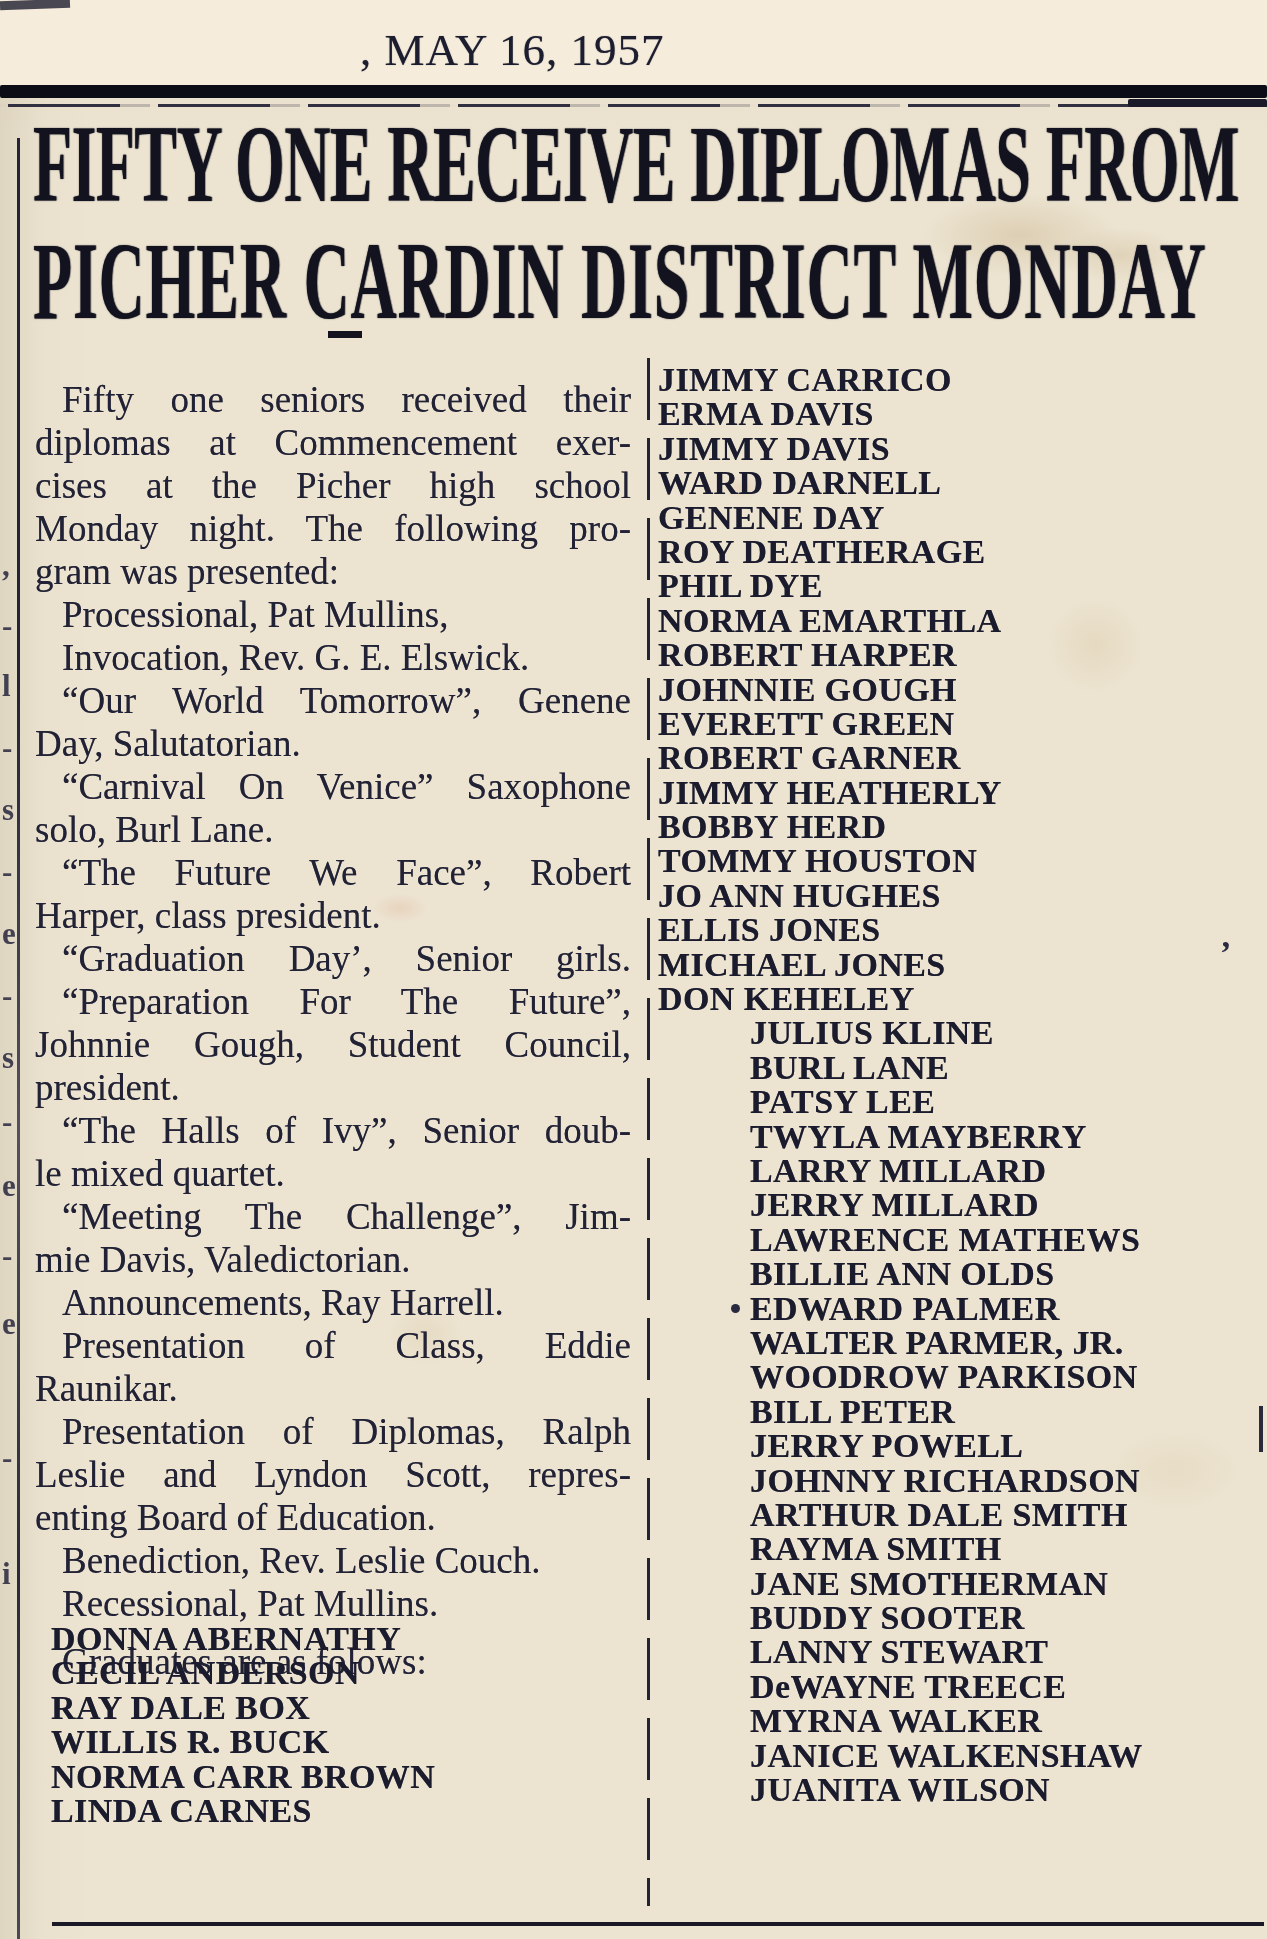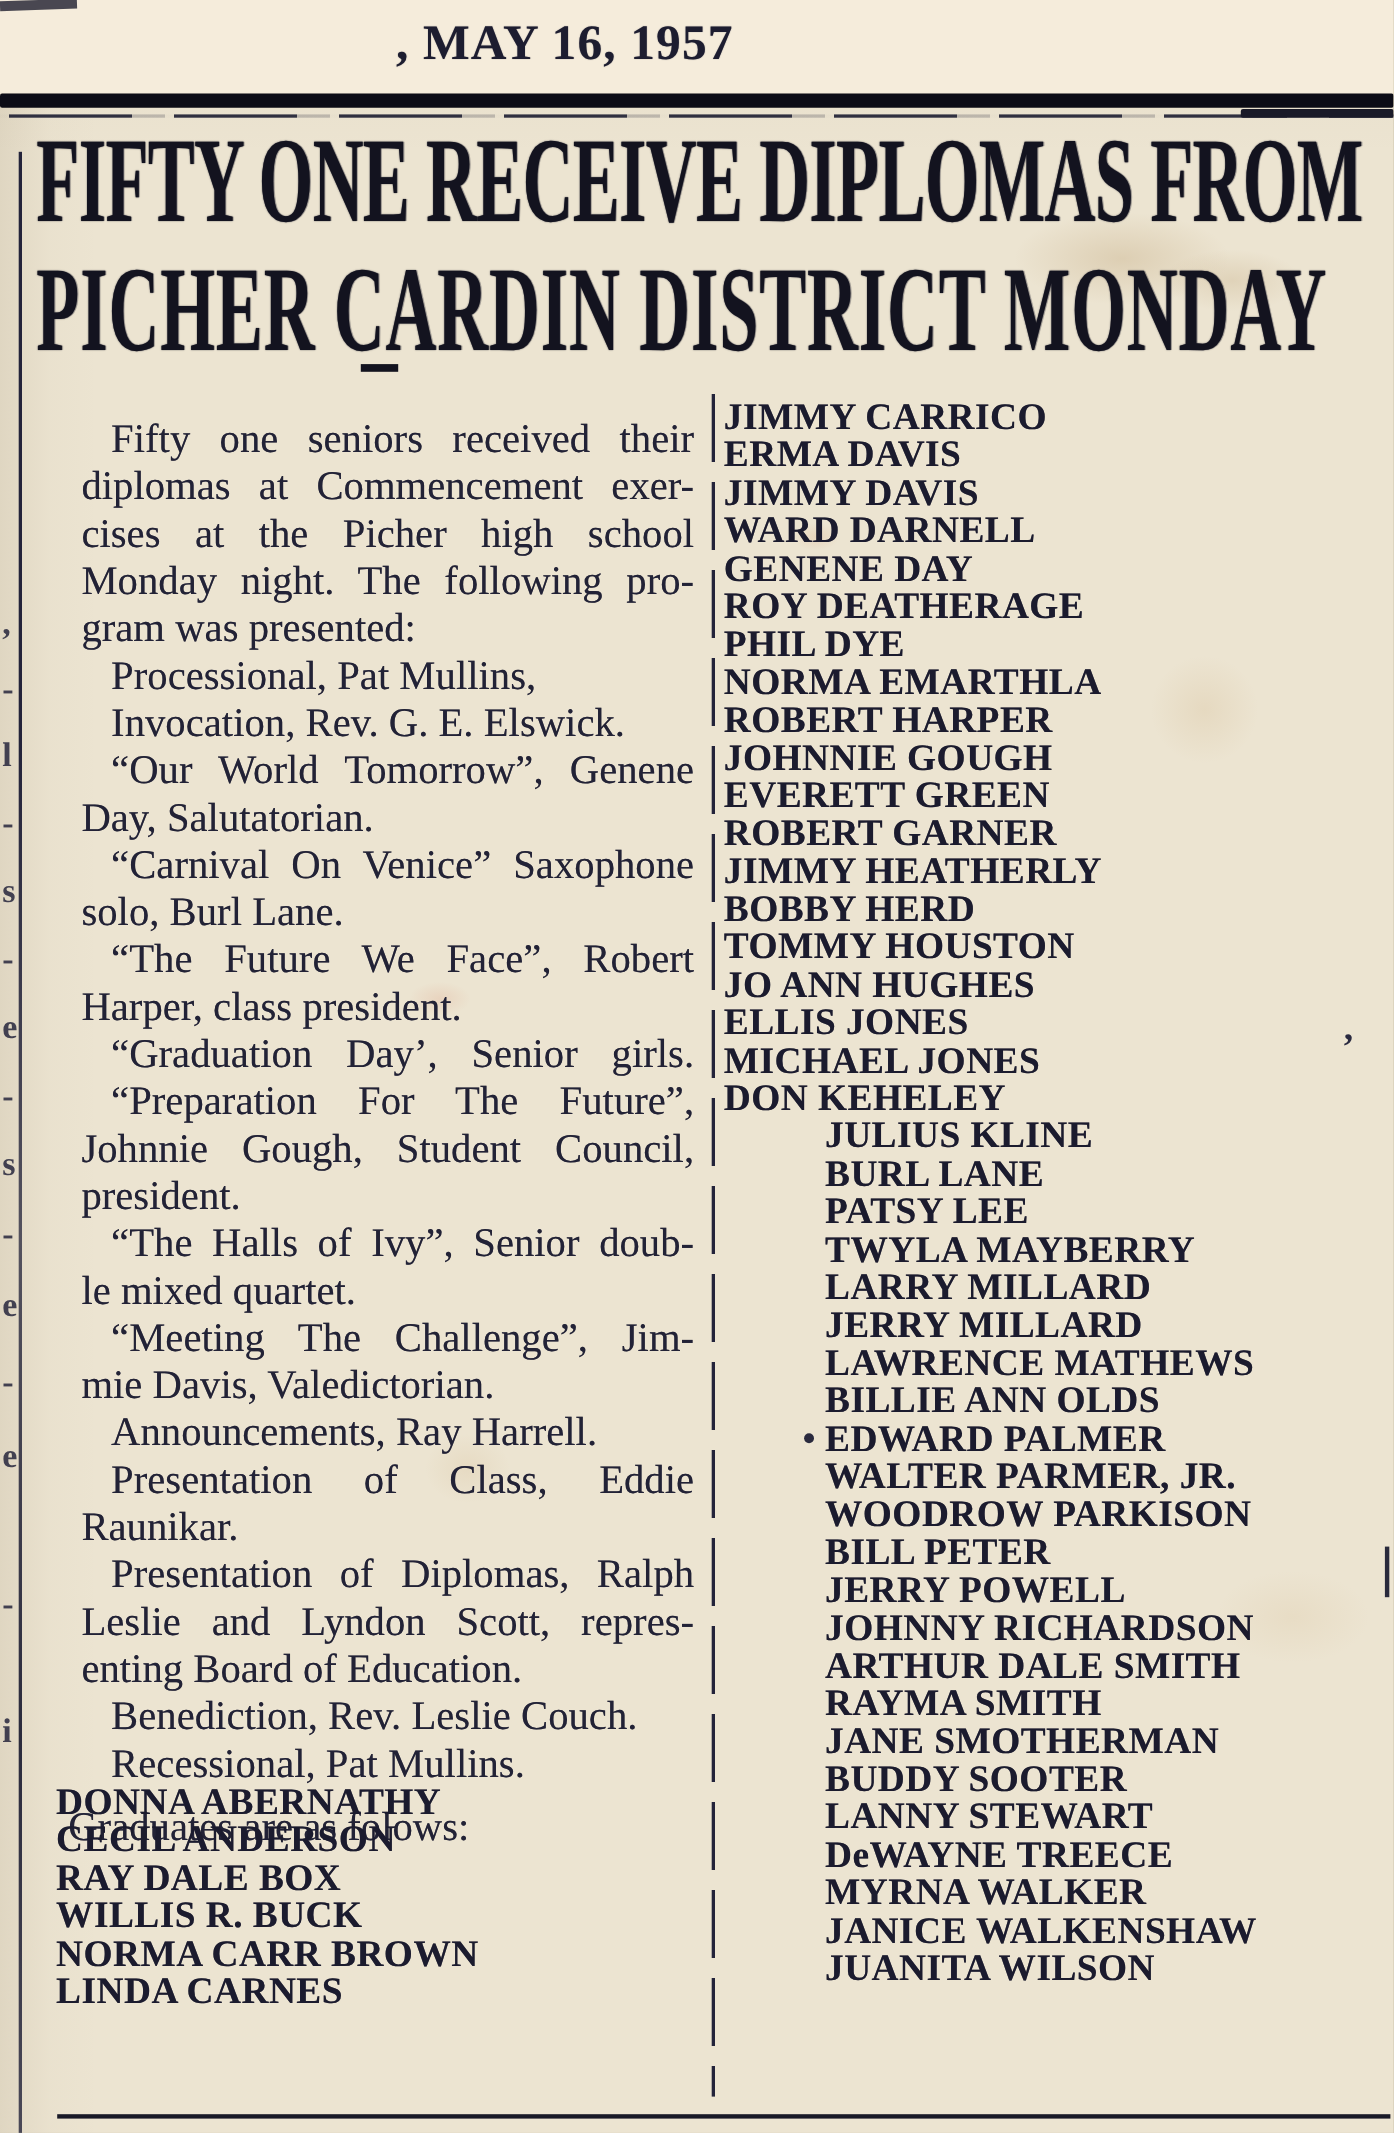--- a/index.html
+++ b/index.html
@@ -17,22 +17,22 @@
       radial-gradient(30px 18px at 742px 488px, rgba(205,120,60,0.14), transparent 70%),
       linear-gradient(90deg, rgba(110,90,55,0.10), rgba(110,90,55,0.02) 45px, transparent 90px),
       linear-gradient(180deg, rgba(120,95,55,0.05), transparent 140px),
       #ece4d1;
     font-family:"Liberation Serif", serif;
     color:#222236;
   }
   .top-strip{position:absolute;left:0;top:0;width:1267px;height:85px;background:#f5ecdb;}
   .corner-smudge{position:absolute;left:0;top:0;width:70px;height:9px;background:#2a2a38;transform:rotate(-2deg);opacity:.85;}
   .date-line{
-    position:absolute;left:360px;top:13px;
-    font-weight:700;font-size:45px;letter-spacing:1px;color:#1d1d30;
+    position:absolute;left:360px;top:24px;
+    font-weight:400;font-size:45px;letter-spacing:1px;color:#1d1d30;
     white-space:nowrap;text-shadow:0 0 1px rgba(25,25,45,.5);
   }
   .bar-thick{position:absolute;left:0;top:85px;width:1267px;height:13px;background:#0c0c16;border-radius:2px;}
   .bar-thin{
     position:absolute;left:0;top:104px;width:1267px;height:3px;
     background:repeating-linear-gradient(90deg,#34344404 0 8px,#303040 8px 120px,rgba(48,48,64,.25) 120px 150px);
   }
   .bar-thin-right{position:absolute;left:1128px;top:99px;width:139px;height:8px;background:#1a1a28;border-radius:2px;}
   .headline-line{
     position:absolute;left:33px;
@@ -54,21 +54,20 @@
   }
   .rule-bottom{position:absolute;left:52px;top:1922px;width:1212px;height:4px;background:#191927;}
   .mark-right-edge{position:absolute;left:1259px;top:1406px;width:4px;height:46px;background:#2a2a3c;}
   .apostrophe-mark{position:absolute;left:1220px;top:934px;font-size:34px;font-weight:700;color:#2a2a40;}
 
   .article{position:absolute;left:35px;top:378px;width:596px;}
   .bline{
     height:43px;line-height:43px;font-size:37px;
     white-space:normal;overflow:visible;
     text-shadow:0 0 0.6px rgba(30,30,50,.55);
-    margin-left:39px;
   }
   .bline.just{text-align:justify;text-align-last:justify;}
   .bline.ind{text-indent:27px;}
 
   .graduates-intro{
     position:absolute;left:35px;top:1640px;width:596px;
     font-size:37px;line-height:43px;text-indent:27px;
     text-shadow:0 0 0.6px rgba(30,30,50,.55);
   }
 

